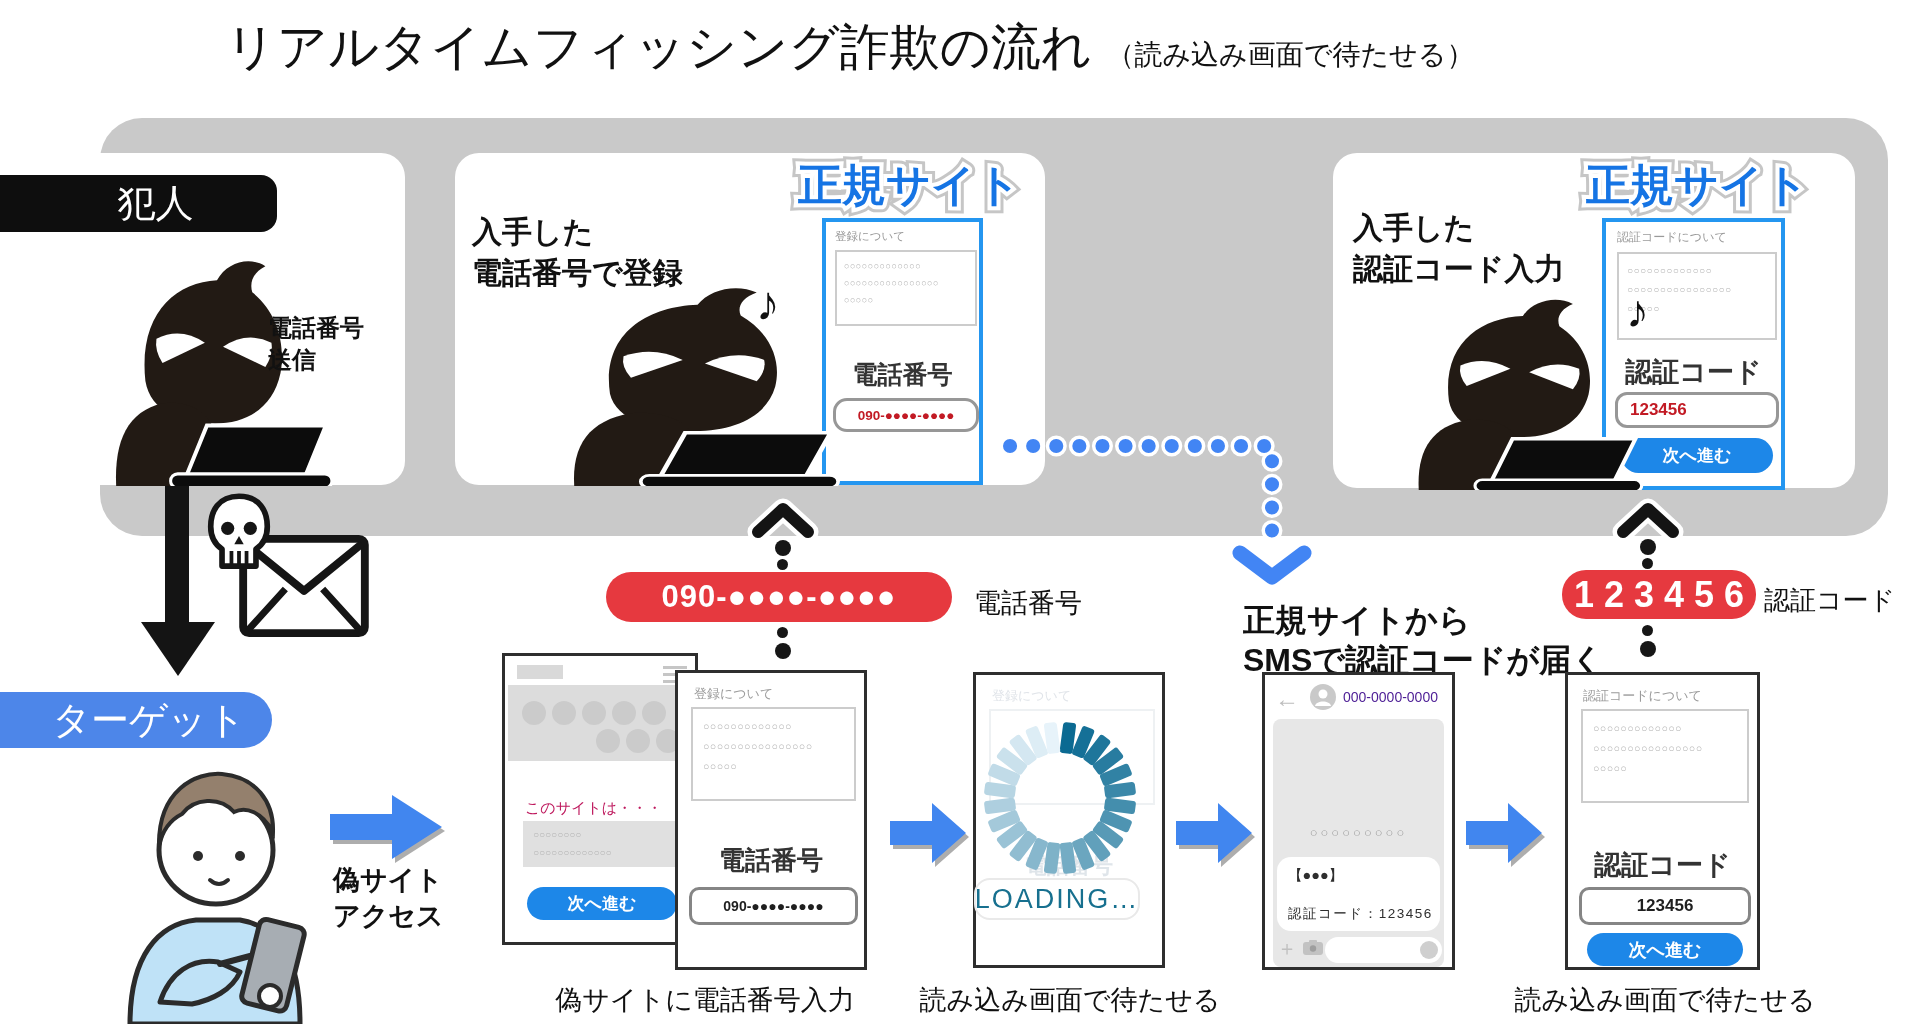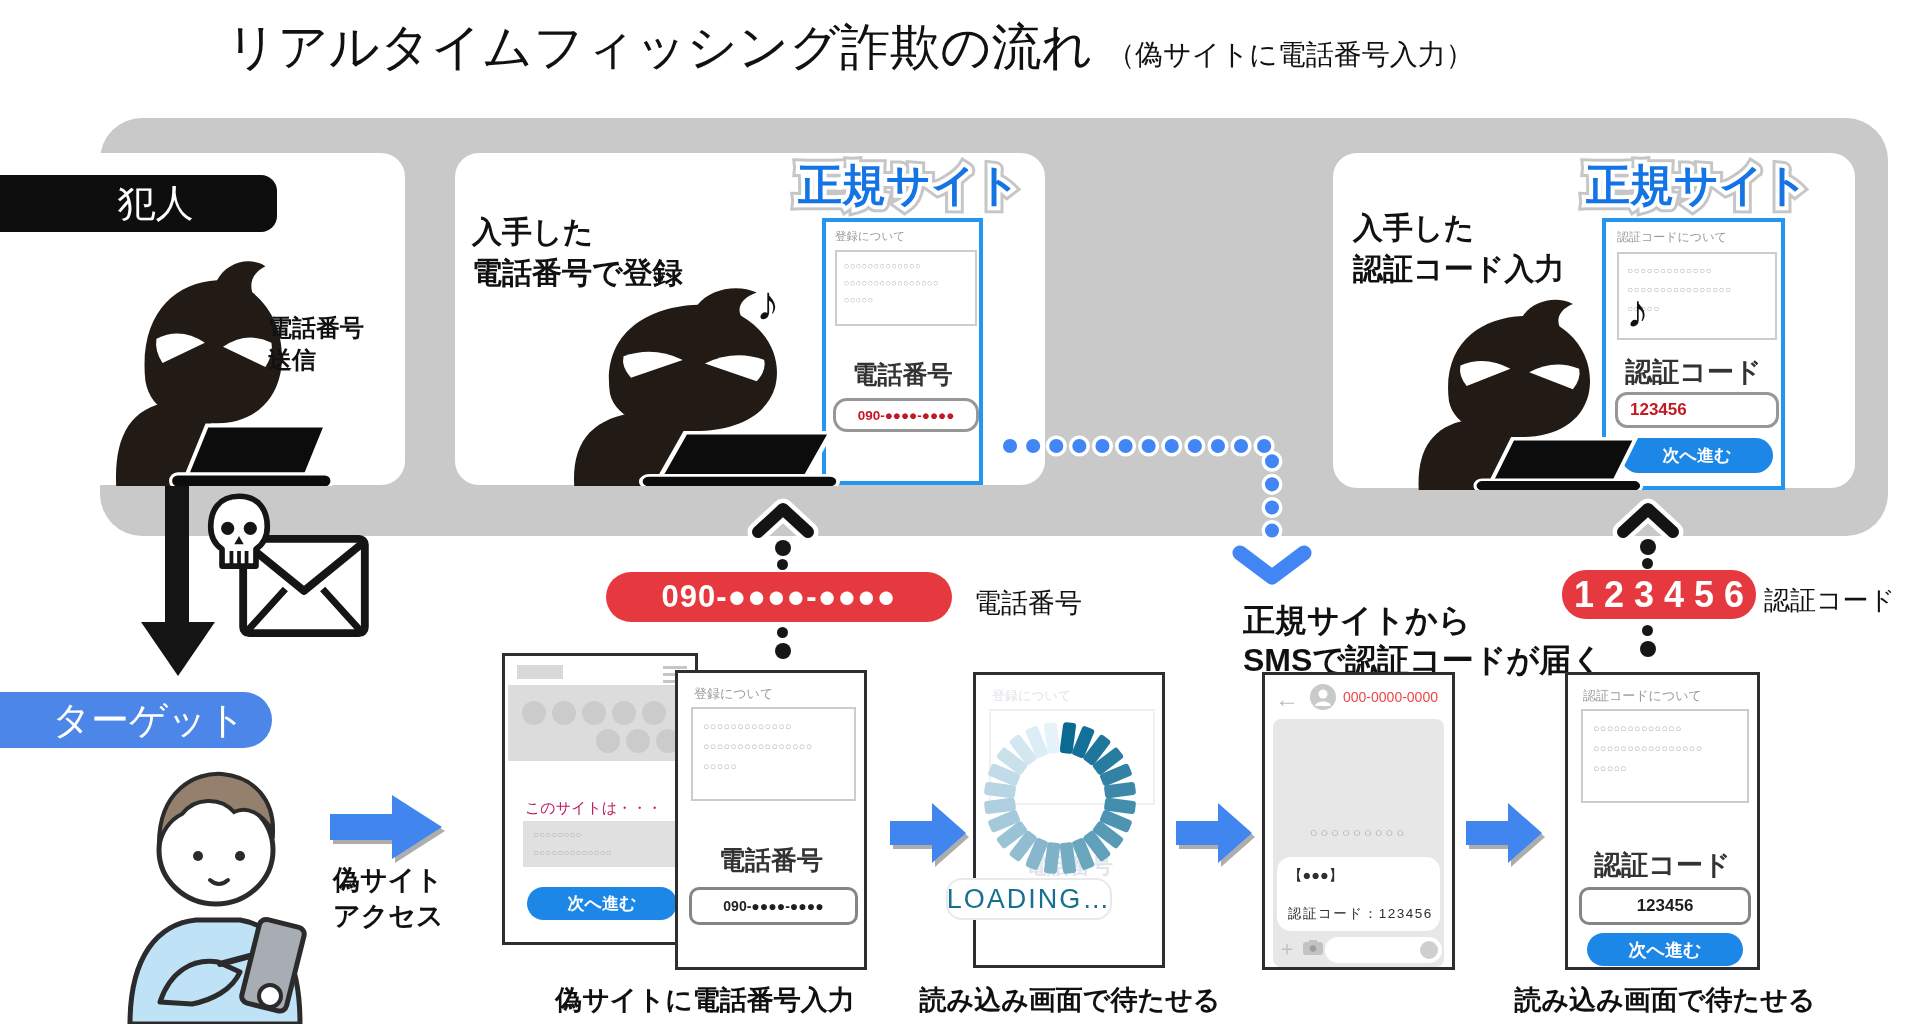--- a/index.html
+++ b/index.html
@@ -16,21 +16,21 @@
 .fieldlabel{position:absolute;width:100%;text-align:center;font-weight:700;color:#333;white-space:nowrap}
 .input{position:absolute;border:3px solid #8e8e8e;border-radius:10px;display:flex;align-items:center;justify-content:center;font-weight:700;background:#fff;white-space:nowrap;overflow:hidden}
 .btn{position:absolute;background:#1d87e8;border-radius:18px;color:#fff;font-weight:700;display:flex;align-items:center;justify-content:center;white-space:nowrap}
 .badge{position:absolute;background:#e6393f;color:#fff;font-weight:700;display:flex;align-items:center;justify-content:center;white-space:nowrap}
 .sitebadge{position:absolute;z-index:6;font-size:44px;font-weight:700;white-space:nowrap}
 .sitebadge span{position:absolute;left:0;top:0;white-space:nowrap}
 .sb1{-webkit-text-stroke:14px #c6c6c6}
 .sb2{-webkit-text-stroke:8px #fff}
 .sb3{color:#1574e4}
 .dot{position:absolute;background:#161616;border-radius:50%}
-.cap{position:absolute;font-weight:700;font-size:27px;text-align:center;color:#101010;white-space:nowrap}
+.cap{position:absolute;font-weight:400;font-size:27px;text-align:center;color:#101010;white-space:nowrap}
 .jp2l{position:absolute;font-weight:700;color:#111;line-height:1.35;white-space:nowrap}
 .ghost{color:#dfe4e9}
 .arrowblue{filter:drop-shadow(3px 4px 0 rgba(40,40,40,0.38))}
 .circle{border-radius:50%;background:#cbcbcb}
 </style>
 </head>
 <body>
 
 <div class="canvas">
 
@@ -42,21 +42,21 @@
         <path d="M172 90 Q148 78 124 94 L166 114 Q174 102 172 90 Z" fill="#fff"></path>
         <path d="M18 232 C16 186 30 158 64 150 C98 146 116 166 119 190 L121 232 Z" fill="#221a14"></path>
         <polygon points="108,172 226,172 204,226 86,226" fill="#0c0c0c" stroke="#fff" stroke-width="4"></polygon>
         <rect x="72" y="220" width="160" height="14" rx="7" fill="#0c0c0c" stroke="#fff" stroke-width="3"></rect>
       </g>
     </defs>
   </svg>
 
   <div class="abs" style="left:130px;top:14px;width:1440px;text-align:center;white-space:nowrap">
     <span class="b" style="font-size:50px">リアルタイムフィッシング詐欺の流れ</span>
-    <span class="b" style="font-size:28px;margin-left:10px">（偽サイトに電話番号入力）</span>
+    <span class="b" style="font-size:28px;margin-left:10px">（読み込み画面で待たせる）</span>
   </div>
 
   <div class="abs" style="left:100px;top:118px;width:1788px;height:418px;background:#c9c9c9;border-radius:42px"></div>
 
   <div class="panel" style="left:62px;top:153px;width:343px;height:332px"></div>
   <div class="abs b" style="left:0;top:175px;width:277px;height:57px;background:#0e0e0e;color:#fff;font-size:38px;border-radius:0 16px 16px 0;display:flex;align-items:center;justify-content:center;padding-left:34px;z-index:3">
     <span>犯人</span>
   </div>
   <svg class="abs" style="left:98px;top:252px;z-index:2" width="242" height="234" viewBox="0 0 240 232">
       <use href="#hacker-art"></use>
@@ -275,42 +275,42 @@
       <rect x="-6.5" y="-76" width="13" height="31" rx="3" transform="rotate(247.5)" fill="#a4c9da"></rect>
       <rect x="-6.5" y="-76" width="13" height="31" rx="3" transform="rotate(262.5)" fill="#aecfdf"></rect>
       <rect x="-6.5" y="-76" width="13" height="31" rx="3" transform="rotate(277.5)" fill="#b7d5e3"></rect>
       <rect x="-6.5" y="-76" width="13" height="31" rx="3" transform="rotate(292.5)" fill="#c1dbe8"></rect>
       <rect x="-6.5" y="-76" width="13" height="31" rx="3" transform="rotate(307.5)" fill="#cae1ec"></rect>
       <rect x="-6.5" y="-76" width="13" height="31" rx="3" transform="rotate(322.5)" fill="#d4e7f1"></rect>
       <rect x="-6.5" y="-76" width="13" height="31" rx="3" transform="rotate(337.5)" fill="#ddedf5"></rect>
       <rect x="-6.5" y="-76" width="13" height="31" rx="3" transform="rotate(352.5)" fill="#e7f3fa"></rect>
     </g>
   </svg>
-  <div class="abs" style="left:946px;top:878px;width:166px;height:42px;background:#fff;border:2px solid #e9e9e9;border-radius:16px;z-index:3;display:flex;align-items:center;justify-content:center">
+  <div class="abs" style="left:974px;top:878px;width:166px;height:42px;background:#fff;border:2px solid #e9e9e9;border-radius:16px;z-index:3;display:flex;align-items:center;justify-content:center">
     <span class="b" style="font-size:27px;letter-spacing:2px;color:#17708f;white-space:nowrap">LOADING…</span>
   </div>
   <div class="cap" style="left:880px;top:982px;width:380px">読み込み画面で待たせる</div>
 
   <svg class="abs arrowblue" style="left:1174px;top:796px" width="80" height="72">
     <polygon points="2,25 44,25 44,7 78,37 44,67 44,49 2,49" fill="#4186ef"></polygon>
   </svg>
 
   <div class="jp2l" style="left:1243px;top:600px;font-size:32px;line-height:1.25">
     <div>正規サイトから</div>
     <div>SMSで認証コードが届く</div>
   </div>
 
   <div class="phone" style="left:1262px;top:672px;width:193px;height:298px;z-index:1">
     <span class="abs" style="left:10px;top:10px;font-size:24px;color:#bdbdbd;font-weight:700">←</span>
     <svg class="abs" style="left:44px;top:8px" width="28" height="28">
       <circle cx="14" cy="14" r="13" fill="#c9c9c9"></circle>
       <circle cx="14" cy="11" r="4.5" fill="#fff"></circle>
       <path d="M6 23 C7 17 21 17 22 23 Z" fill="#fff"></path>
     </svg>
-    <span class="abs" style="left:78px;top:14px;font-size:14px;color:#ef4444;white-space:nowrap">000-0000-0000</span>
+    <span class="abs" style="left:78px;top:14px;font-size:14px;color:#4c1d95;white-space:nowrap">000-0000-0000</span>
     <div class="abs" style="left:8px;top:44px;width:171px;height:248px;background:#e7e7e7;border-radius:8px"></div>
     <div class="abs" style="left:0;top:150px;width:100%;text-align:center;font-size:13px;color:#9b9b9b;letter-spacing:3px;white-space:nowrap">○○○○○○○○○</div>
     <div class="abs" style="left:12px;top:182px;width:163px;height:74px;background:#fff;border-radius:14px;padding:9px 11px;overflow:hidden">
       <div class="b" style="font-size:14.5px;color:#2e2e2e;white-space:nowrap">【●●●】</div>
       <div class="b" style="font-size:13.5px;color:#2e2e2e;letter-spacing:1.5px;margin-top:20px;white-space:nowrap">認証コード：123456</div>
     </div>
     <span class="abs b" style="left:12px;top:260px;font-size:20px;color:#c0c0c0">＋</span>
     <svg class="abs" style="left:38px;top:265px" width="20" height="15">
       <rect x="0" y="2" width="20" height="13" rx="3" fill="#c2c2c2"></rect>
       <rect x="6" y="0" width="8" height="4" rx="1" fill="#c2c2c2"></rect>

